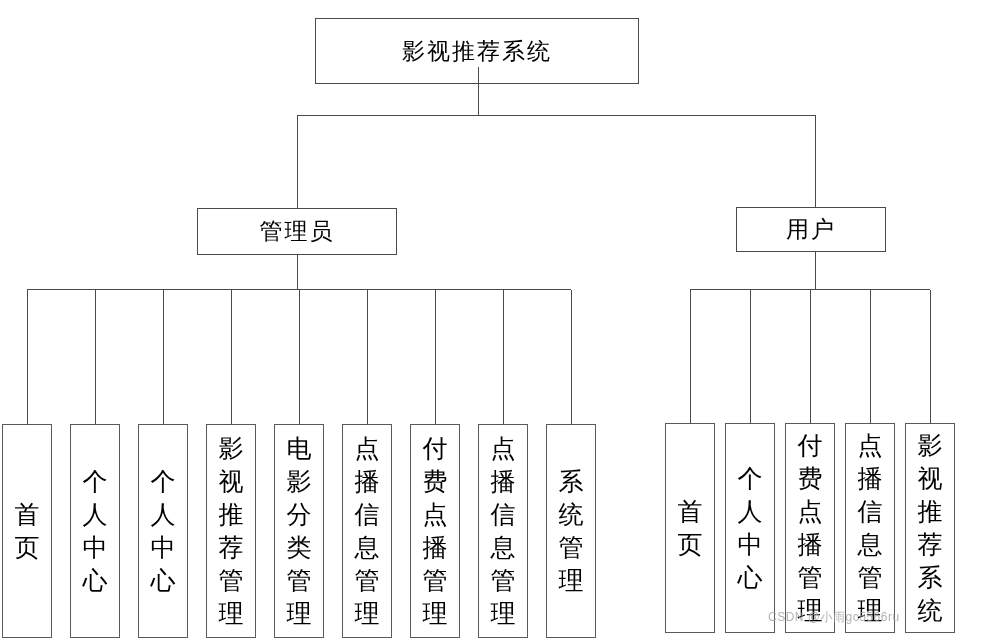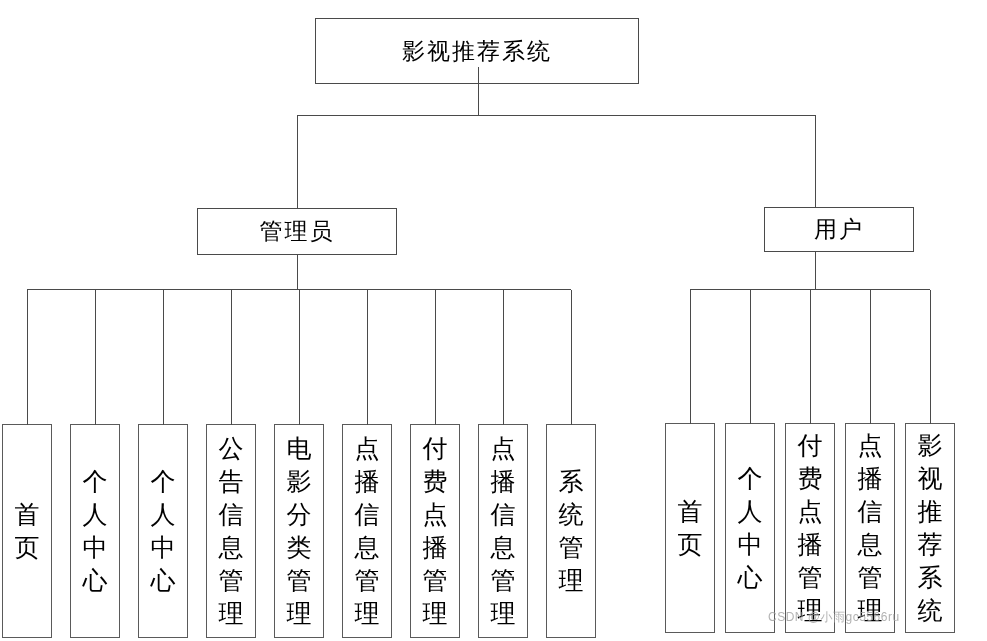--- a/index.html
+++ b/index.html
@@ -87,41 +87,41 @@
   </div>
 
   <div class="line v" style="left:478px;top:67px;height:48px;"></div>
   <div class="line h" style="left:297px;top:115px;width:519px;"></div>
   <div class="line v" style="left:297px;top:115px;height:93px;"></div>
   <div class="line v" style="left:815px;top:115px;height:92px;"></div>
 
   <div class="node" style="left:197px;top:208px;width:200px;height:47px;">
     <span class="node-label">管理员</span>
   </div>
-  <div class="node" style="left:764px;top:207px;width:150px;height:45px;">
+  <div class="node" style="left:736px;top:207px;width:150px;height:45px;">
     <span class="node-label">用户</span>
   </div>
 
   <div class="line v" style="left:297px;top:255px;height:34px;"></div>
   <div class="line h" style="left:27px;top:289px;width:544px;"></div>
   <div class="line v" style="left:815px;top:252px;height:37px;"></div>
   <div class="line h" style="left:690px;top:289px;width:240px;"></div>
 
   <div id="admin-leaves" class="leaf-row admin-row" style="left:2px;top:424px;width:594px;height:214px;">
       <div class="leaf">
         <span class="vtext">首页</span>
       </div>
       <div class="leaf">
         <span class="vtext">个人中心</span>
       </div>
       <div class="leaf">
         <span class="vtext">个人中心</span>
       </div>
       <div class="leaf">
-        <span class="vtext">公告信息管理</span>
+        <span class="vtext">影视推荐管理</span>
       </div>
       <div class="leaf">
         <span class="vtext">电影分类管理</span>
       </div>
       <div class="leaf">
         <span class="vtext">点播信息管理</span>
       </div>
       <div class="leaf">
         <span class="vtext">付费点播管理</span>
       </div>

